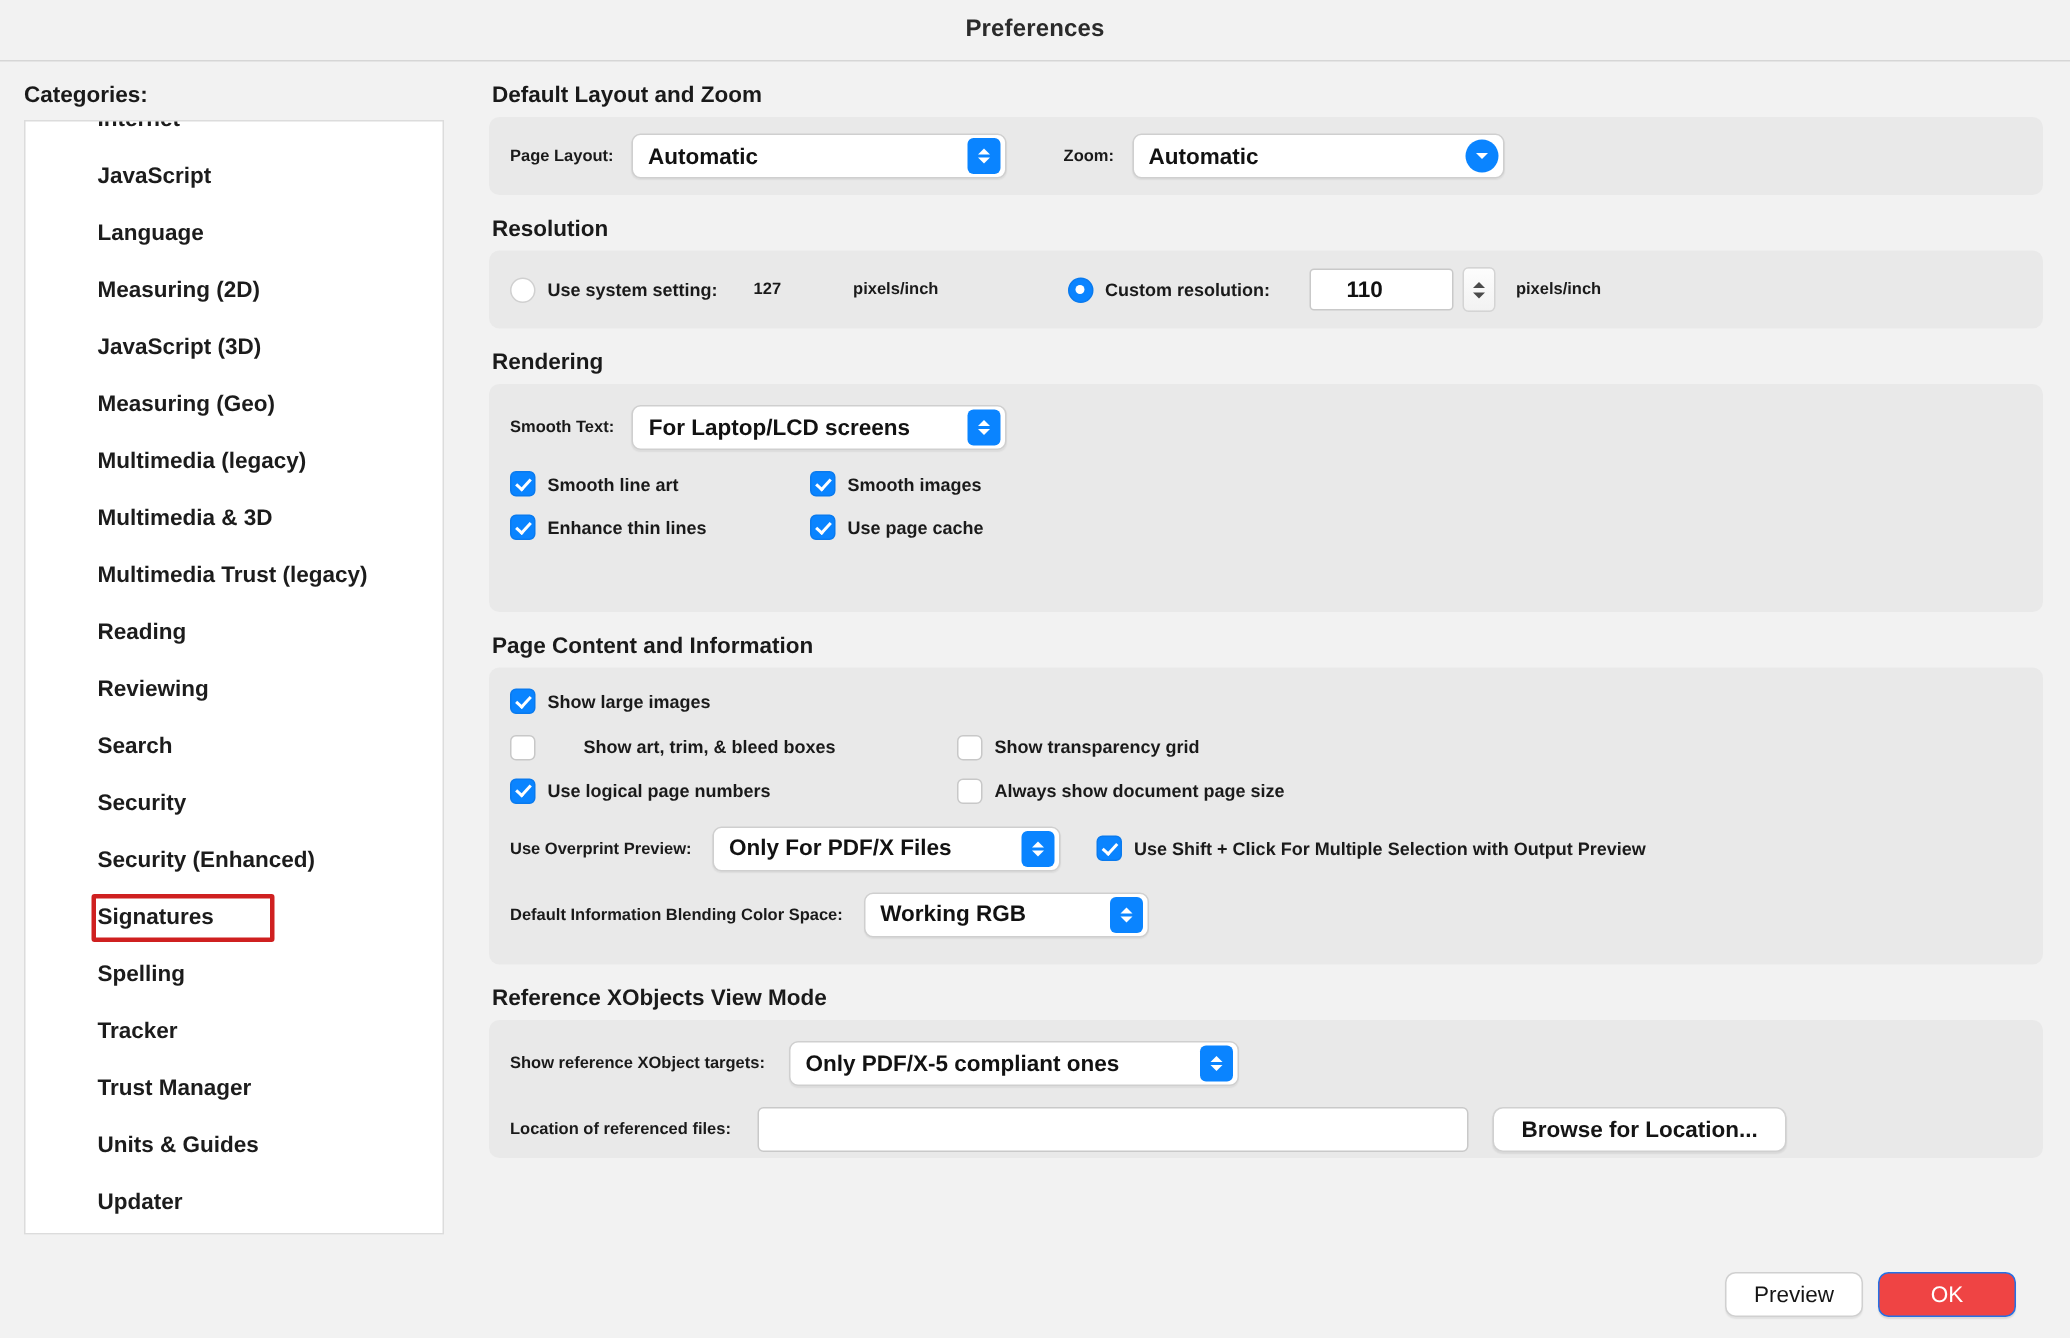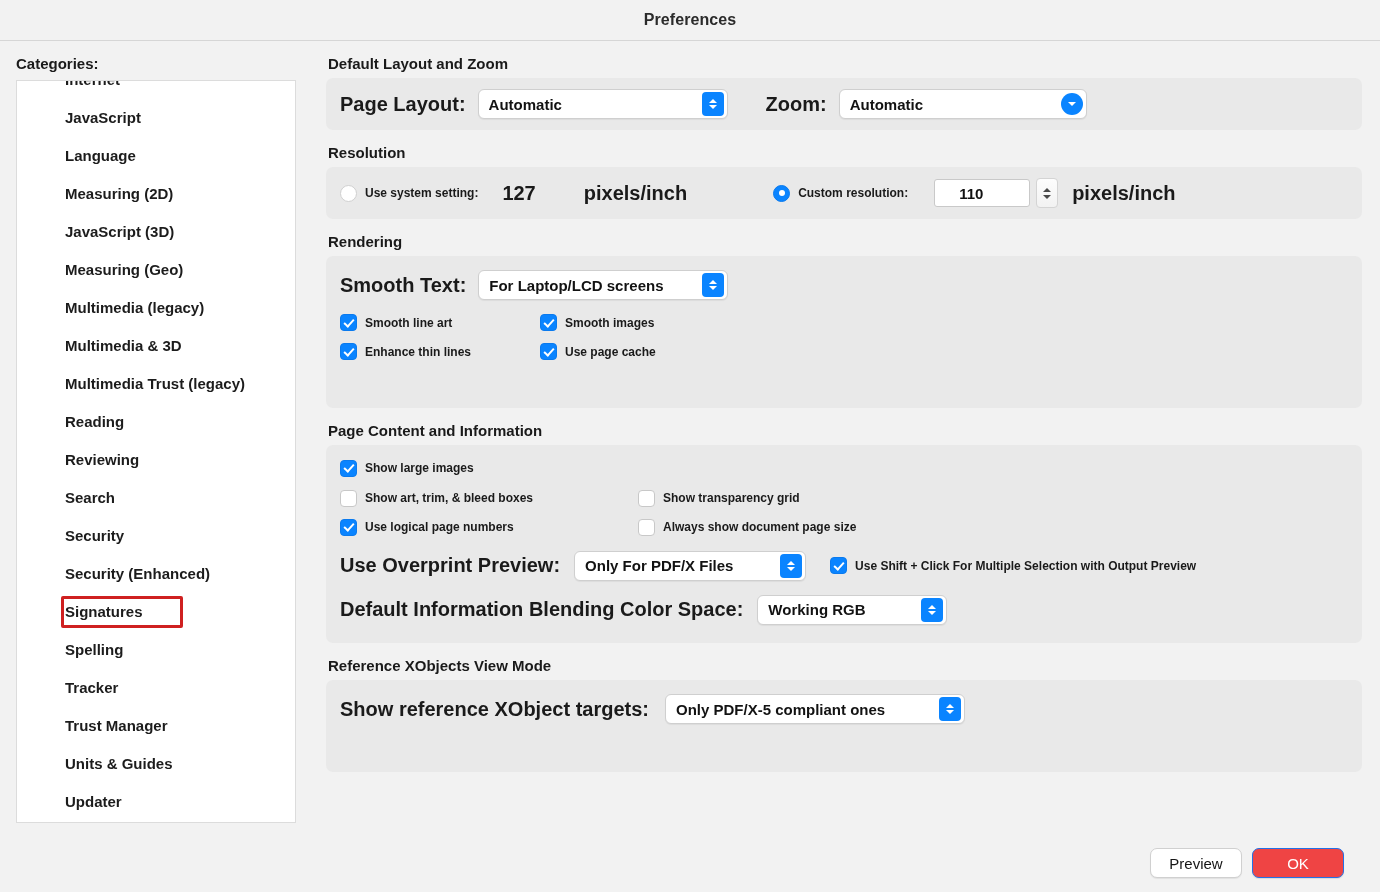--- a/index.html
+++ b/index.html
@@ -104,21 +104,21 @@
     border-radius: 7px;
     box-sizing: border-box;
     padding: 10px 14px;
   }
 
   .row {
     display: flex;
     align-items: center;
   }
   .lbl {
-    font-size: 20px;
+    font-size: 11px;
     color: #1a1a1a;
     white-space: nowrap;
   }
 
   
   .popup {
     position: relative;
     display: inline-flex;
     align-items: center;
     background: #ffffff;
@@ -382,21 +382,21 @@
       </div>
     </div>
 
     <div class="group-title">Page Content and Information</div>
     <div class="panel" style="height:198px;padding-top:14px;">
       <div class="cbrow">
         <span class="cb on"></span>
         <span>Show large images</span>
       </div>
       <div class="row" style="margin-top:13px;">
-        <div class="cbrow" style="width:298px;">
+        <div class="cbrow" style="width:298px;gap:24px;">
           <span class="cb off"></span>
           <span>Show art, trim, &amp; bleed boxes</span>
         </div>
         <div class="cbrow">
           <span class="cb off"></span>
           <span>Show transparency grid</span>
         </div>
       </div>
       <div class="row" style="margin-top:12px;">
         <div class="cbrow" style="width:298px;">
@@ -439,20 +439,27 @@
       <div class="row">
         <div class="lbl">Show reference XObject targets:</div>
         <div class="popup" style="width:300px;margin-left:16px;">
           <span>Only PDF/X-5 compliant ones</span>
           <span class="ind">
             <span class="chev up"></span>
               <span class="chev down"></span>
           </span>
         </div>
       </div>
+      <div class="row" style="margin-top:14px;">
+        <div class="lbl">Location of referenced files:</div>
+        <div class="tfield" style="width:474px;margin-left:18px;height:30px;border-radius:4px;">
+          <span></span>
+        </div>
+        <div class="btn plain" style="margin-left:16px;">Browse for Location...</div>
+      </div>
     </div>
 
   </div>
 </div>
 
 <div class="footer">
   <div class="btn plain" style="width:92px;">Preview</div>
   <div class="btn primary" style="width:92px;">OK</div>
 </div>
 

